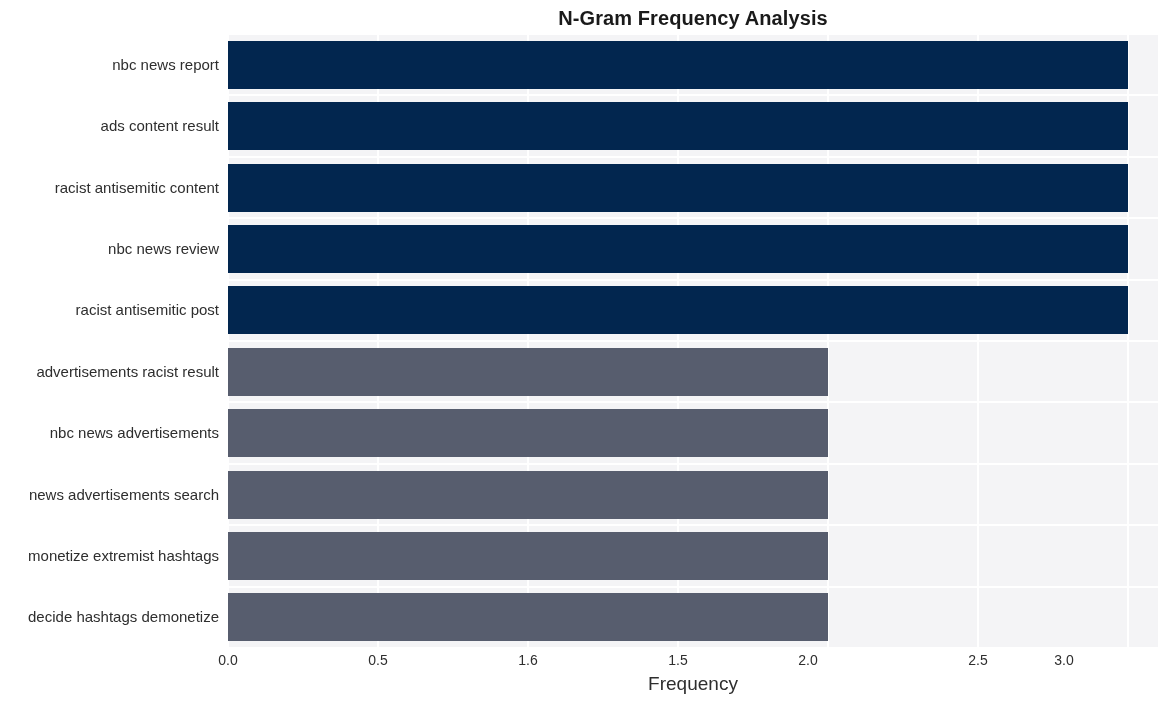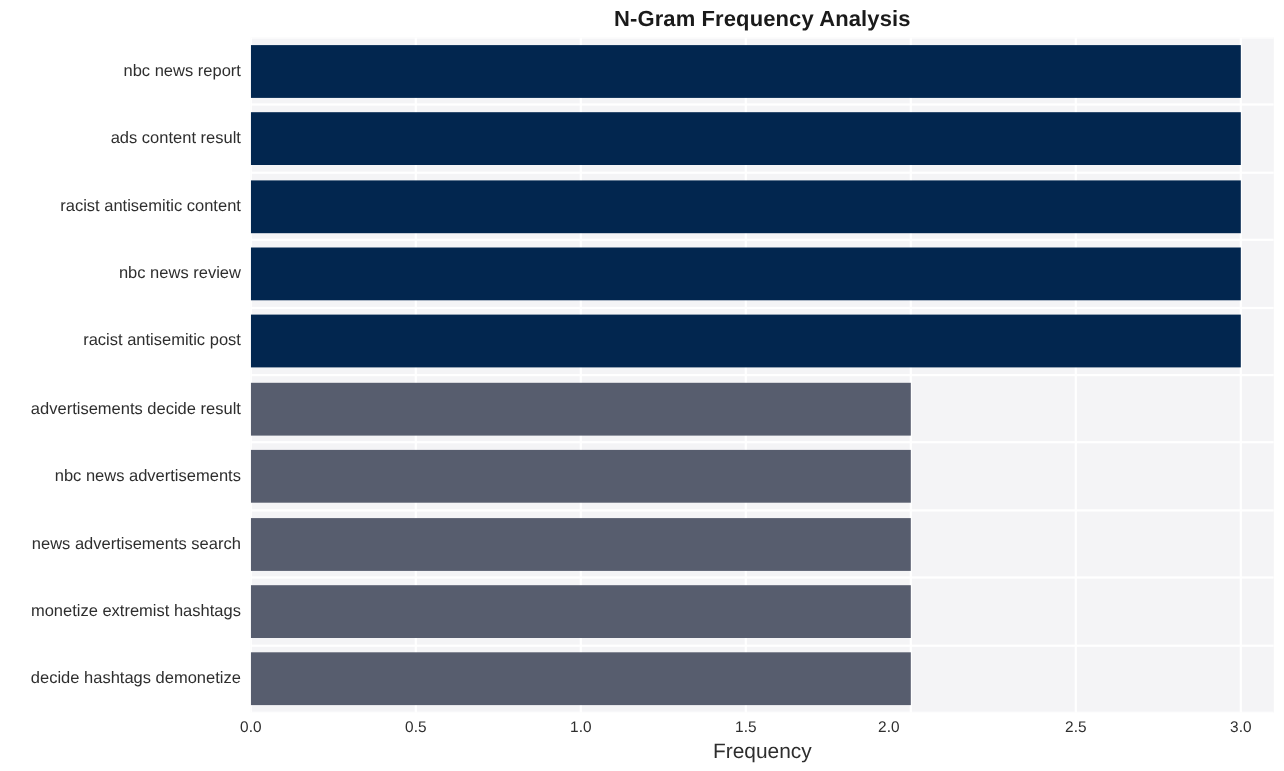--- a/index.html
+++ b/index.html
@@ -127,21 +127,21 @@
 <div id="figure">
 
   <div id="chart-title">N-Gram Frequency Analysis</div>
 
   <div id="y-axis-labels">
       <div class="ytick" style="top: 21.7px;">nbc news report</div>
       <div class="ytick" style="top: 83.1px;">ads content result</div>
       <div class="ytick" style="top: 205.9px;">nbc news review</div>
       <div class="ytick" style="top: 144.5px;">racist antisemitic content</div>
       <div class="ytick" style="top: 267.3px;">racist antisemitic post</div>
-      <div class="ytick" style="top: 328.7px;">advertisements decide result</div>
+      <div class="ytick" style="top: 328.7px;">advertisements racist result</div>
       <div class="ytick" style="top: 451.5px;">news advertisements search</div>
       <div class="ytick" style="top: 390.1px;">nbc news advertisements</div>
       <div class="ytick" style="top: 512.9px;">monetize extremist hashtags</div>
       <div class="ytick" style="top: 574.3px;">decide hashtags demonetize</div>
     </div>
 
   <div id="plot-area">
     <div id="gridlines-h">
         <div class="gridline-h" style="top: -1px;"></div>
         <div class="gridline-h" style="top: 60.4px;"></div>
@@ -174,22 +174,22 @@
         <div class="bar" title="nbc news advertisements: 2" style="width: 600px; height: 48px; top: 375.1px; background: rgb(87, 93, 110);"></div>
         <div class="bar" title="news advertisements search: 2" style="width: 600px; height: 48px; top: 436.5px; background: rgb(87, 93, 110);"></div>
         <div class="bar" title="monetize extremist hashtags: 2" style="width: 600px; height: 48px; top: 497.9px; background: rgb(87, 93, 110);"></div>
         <div class="bar" title="decide hashtags demonetize: 2" style="width: 600px; height: 48px; top: 559.3px; background: rgb(87, 93, 110);"></div>
       </div>
   </div>
 
   <div id="x-axis-labels">
       <div class="xtick" style="left: 228px;">0.0</div>
       <div class="xtick" style="left: 378px;">0.5</div>
-      <div class="xtick" style="left: 528px;">1.0</div>
+      <div class="xtick" style="left: 528px;">1.6</div>
       <div class="xtick" style="left: 678px;">1.5</div>
       <div class="xtick" style="left: 808px;">2.0</div>
       <div class="xtick" style="left: 978px;">2.5</div>
-      <div class="xtick" style="left: 1128px;">3.0</div>
+      <div class="xtick" style="left: 1064px;">3.0</div>
     </div>
 
   <div id="x-axis-title">Frequency</div>
 
 </div>
 
 </body></html>

